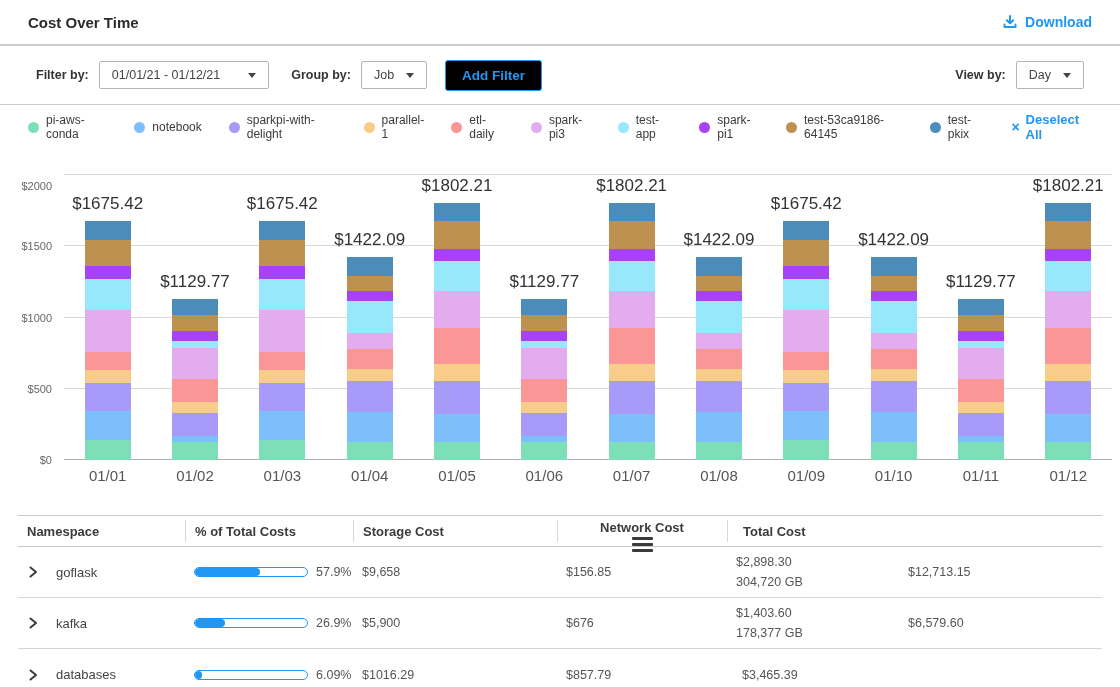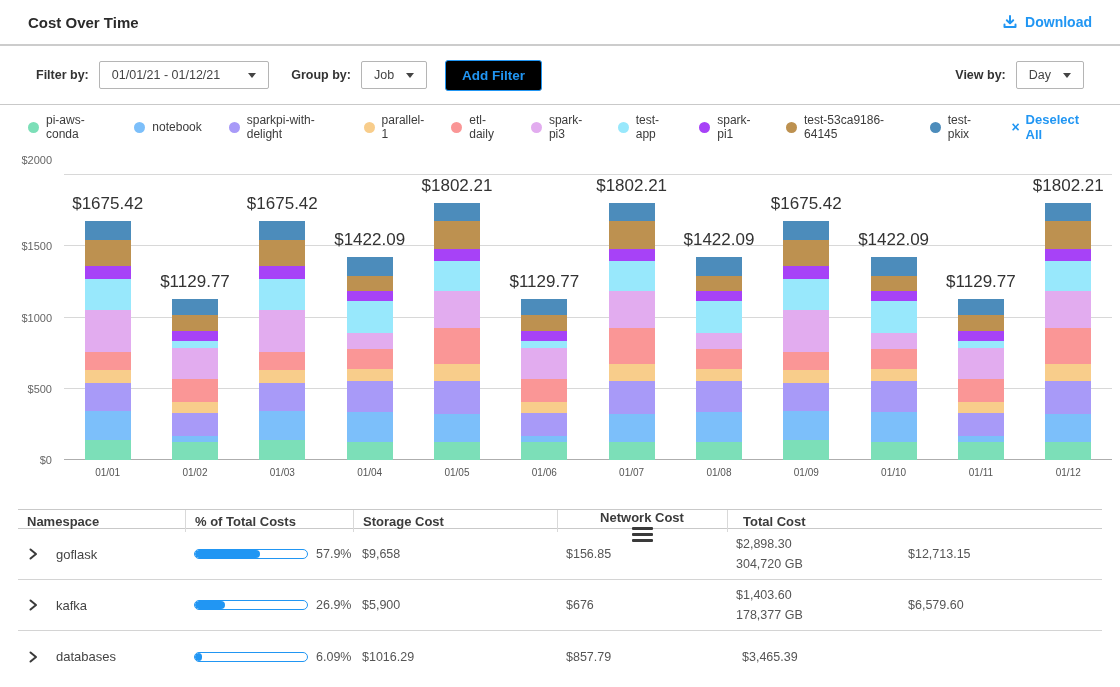--- a/index.html
+++ b/index.html
@@ -46,27 +46,27 @@
   .ytick { position: absolute; left: -64px; width: 52px; text-align: right;
     font-size: 11px; color: #666; transform: translateY(6px); }
   .slots { position: absolute; left: 0; top: 0; right: 0; bottom: 0; display: flex; }
   .slot { flex: 1; position: relative; display: flex; align-items: flex-end;
     justify-content: center; }
   .bar { width: 46px; display: flex; flex-direction: column-reverse; }
   .seg { width: 100%; }
   .bar-total { position: absolute; left: 50%; transform: translateX(-50%);
     font-size: 17px; color: #333; white-space: nowrap; }
   .x-labels { display: flex; margin-top: 7px; }
-  .x-labels div { flex: 1; text-align: center; font-size: 10px; color: #555; }
+  .x-labels div { flex: 1; text-align: center; font-size: 15px; color: #555; }
 
   
   .table { margin: 31px 18px 0 18px; }
   .t-grid { display: grid; grid-template-columns: 167px 168px 204px 170px 166px 1fr; }
   .t-head { border-top: 1px solid #c9c9c9; border-bottom: 1px solid #c9c9c9;
-    height: 20px; align-items: center; }
+    height: 32px; align-items: center; }
   .th { font-size: 13px; font-weight: bold; color: #3b3b3b; padding-left: 9px; }
   .th.sep { border-left: 1px solid #d9d9d9; height: 22px; display: flex; align-items: center; }
   .th.network { justify-content: space-between; padding-right: 10px; flex-direction: column; }
   .hamburger { display: inline-flex; flex-direction: column; gap: 3px; cursor: pointer; padding: 2px; }
   .hamburger span { width: 21px; height: 3px; background: #3a3a3a; border-radius: 1px; }
   .t-row { min-height: 51px; align-items: center; border-bottom: 1px solid #d4d4d4; }
   .t-row:last-child { border-bottom: none; }
   .cell { font-size: 12.5px; color: #555; padding-left: 9px; }
   .ns-cell { display: flex; align-items: center; gap: 17px; color: #444; font-size: 13px; }
   .chev { display: inline-flex; cursor: pointer; }
@@ -169,21 +169,21 @@
   <div class="plot" id="plot">
       <div class="gridline zero" style="bottom: 0px;"></div>
       <div class="ytick" style="bottom: 0px;">$0</div>
       <div class="gridline" style="bottom: 71.25px;"></div>
       <div class="ytick" style="bottom: 71.25px;">$500</div>
       <div class="gridline" style="bottom: 142.5px;"></div>
       <div class="ytick" style="bottom: 142.5px;">$1000</div>
       <div class="gridline" style="bottom: 213.75px;"></div>
       <div class="ytick" style="bottom: 213.75px;">$1500</div>
       <div class="gridline" style="bottom: 285px;"></div>
-      <div class="ytick" style="bottom: 300px;">$2000</div>
+      <div class="ytick" style="bottom: 274px;">$2000</div>
       <div class="slots">
         <div class="slot">
           <div class="bar">
             <div class="seg" style="height: 19.87px; background: rgb(124, 223, 184);"></div>
             <div class="seg" style="height: 29.21px; background: rgb(124, 191, 250);"></div>
             <div class="seg" style="height: 28.21px; background: rgb(168, 154, 248);"></div>
             <div class="seg" style="height: 12.54px; background: rgb(248, 205, 139);"></div>
             <div class="seg" style="height: 18.67px; background: rgb(250, 150, 150);"></div>
             <div class="seg" style="height: 41.75px; background: rgb(226, 172, 239);"></div>
             <div class="seg" style="height: 31.21px; background: rgb(152, 232, 252);"></div>

